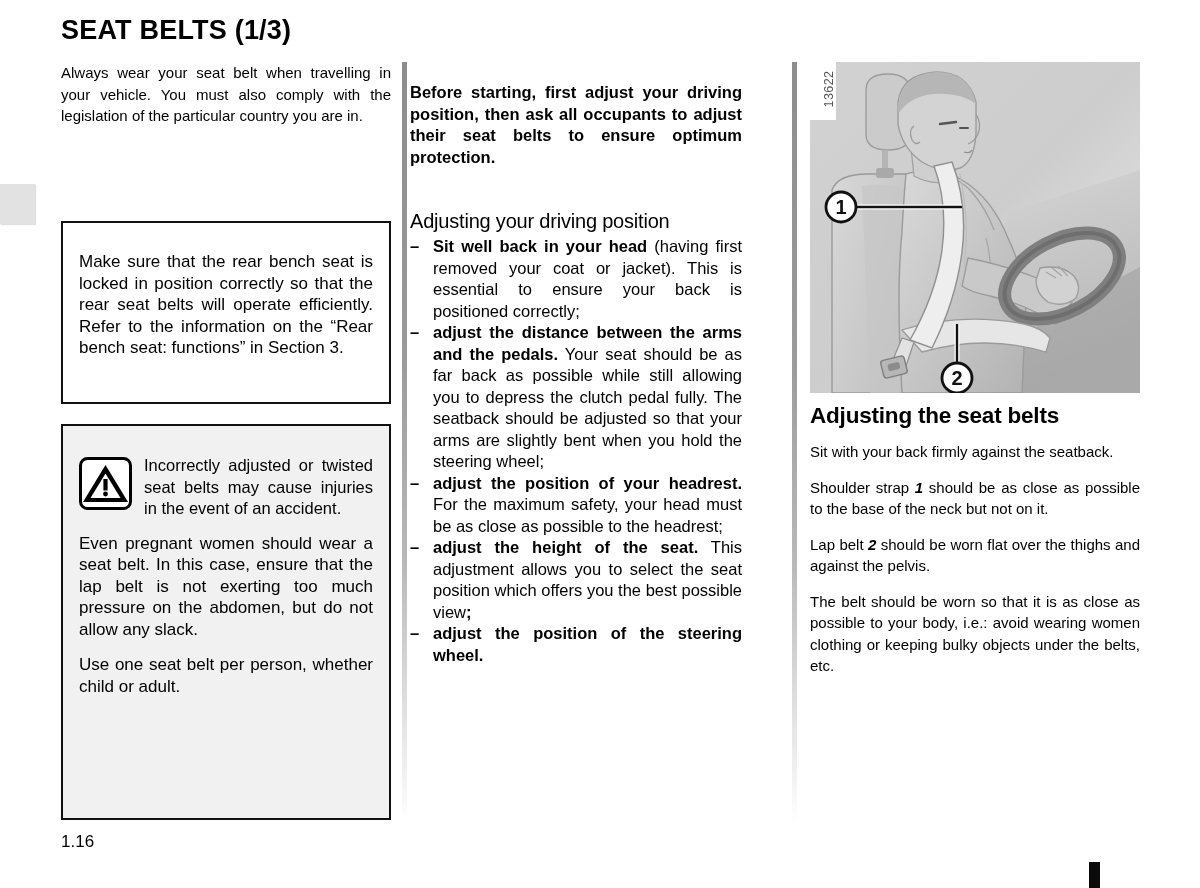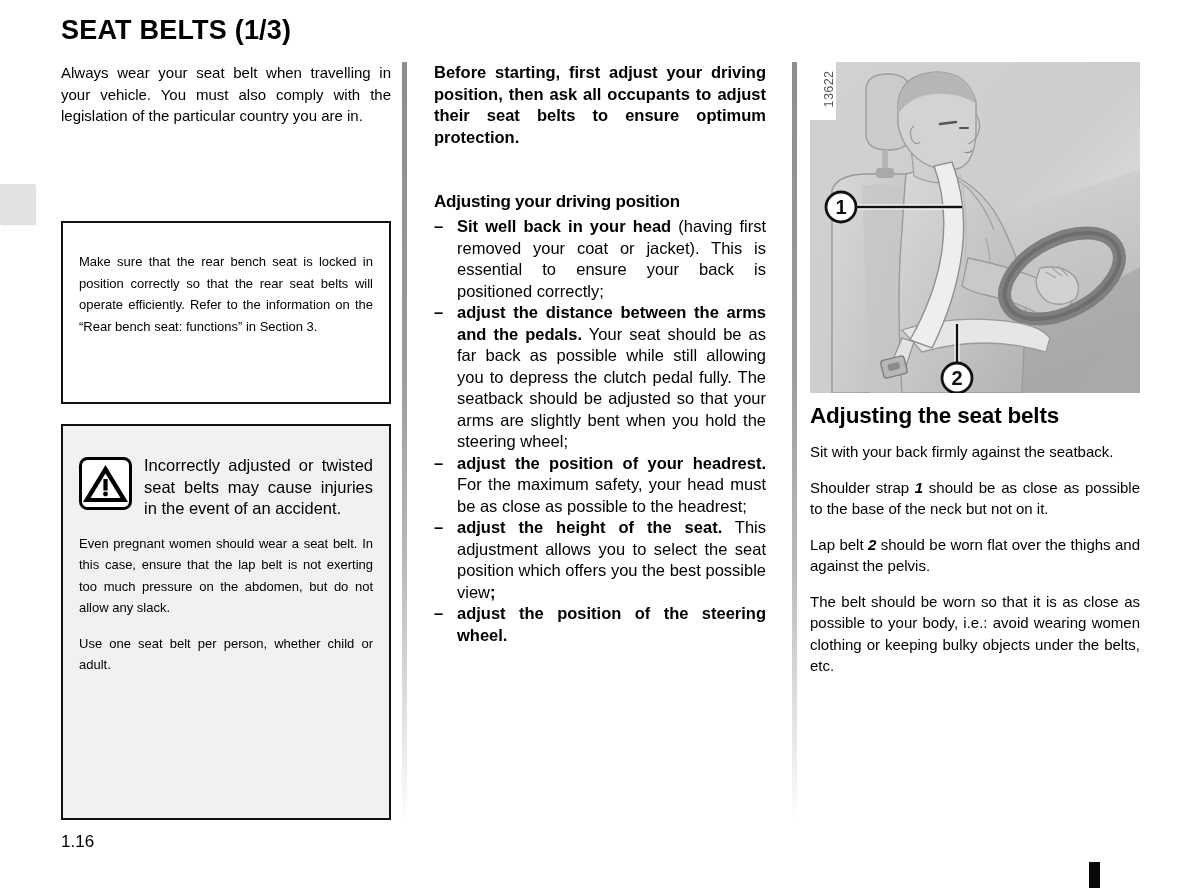--- a/index.html
+++ b/index.html
@@ -57,21 +57,21 @@
   }
   #divider-1 { left: 402px; }
   #divider-2 { left: 792px; }
 
   
   .column {
     position: absolute;
     top: 62px;
   }
   #col-left   { left: 61px;  width: 330px; }
-  #col-mid    { left: 434px; width: 332px; }
+  #col-mid    { left: 410px; width: 332px; margin-top: 20px; }
   #col-right  { left: 810px; width: 330px; }
 
   p.body-text {
     margin: 0 0 14px 0;
     font-size: 15px;
     line-height: 21.5px;
     text-align: justify;
   }
   p.body-text:last-child { margin-bottom: 0; }
 
@@ -94,21 +94,21 @@
   #box-warning {
     top: 424px;
     width: 330px;
     height: 396px;
     padding: 29px 16px 16px 16px;
     background: #f1f1f1;
   }
 
   .box-text {
     margin: 0 0 14px 0;
-    font-size: 13px;
+    font-size: 17px;
     line-height: 21.5px;
     text-align: justify;
   }
   .box-text:last-child { margin-bottom: 0; }
 
   
   .warn-icon {
     float: left;
     width: 53px;
     height: 53px;
@@ -124,22 +124,22 @@
 
   
   .lead-bold {
     font-weight: bold;
     font-size: 16.5px;
     line-height: 21.5px;
     text-align: justify;
     margin: 0;
   }
   h2.section-heading {
-    font-size: 17px;
-    font-weight: bold;
+    font-size: 20px;
+    font-weight: normal;
     line-height: 25px;
     margin: 41px 0 0 0;
     letter-spacing: -0.2px;
   }
   ul.dash-list {
     list-style: none;
     margin: 2px 0 0 0;
     padding: 0;
   }
   ul.dash-list > li {

